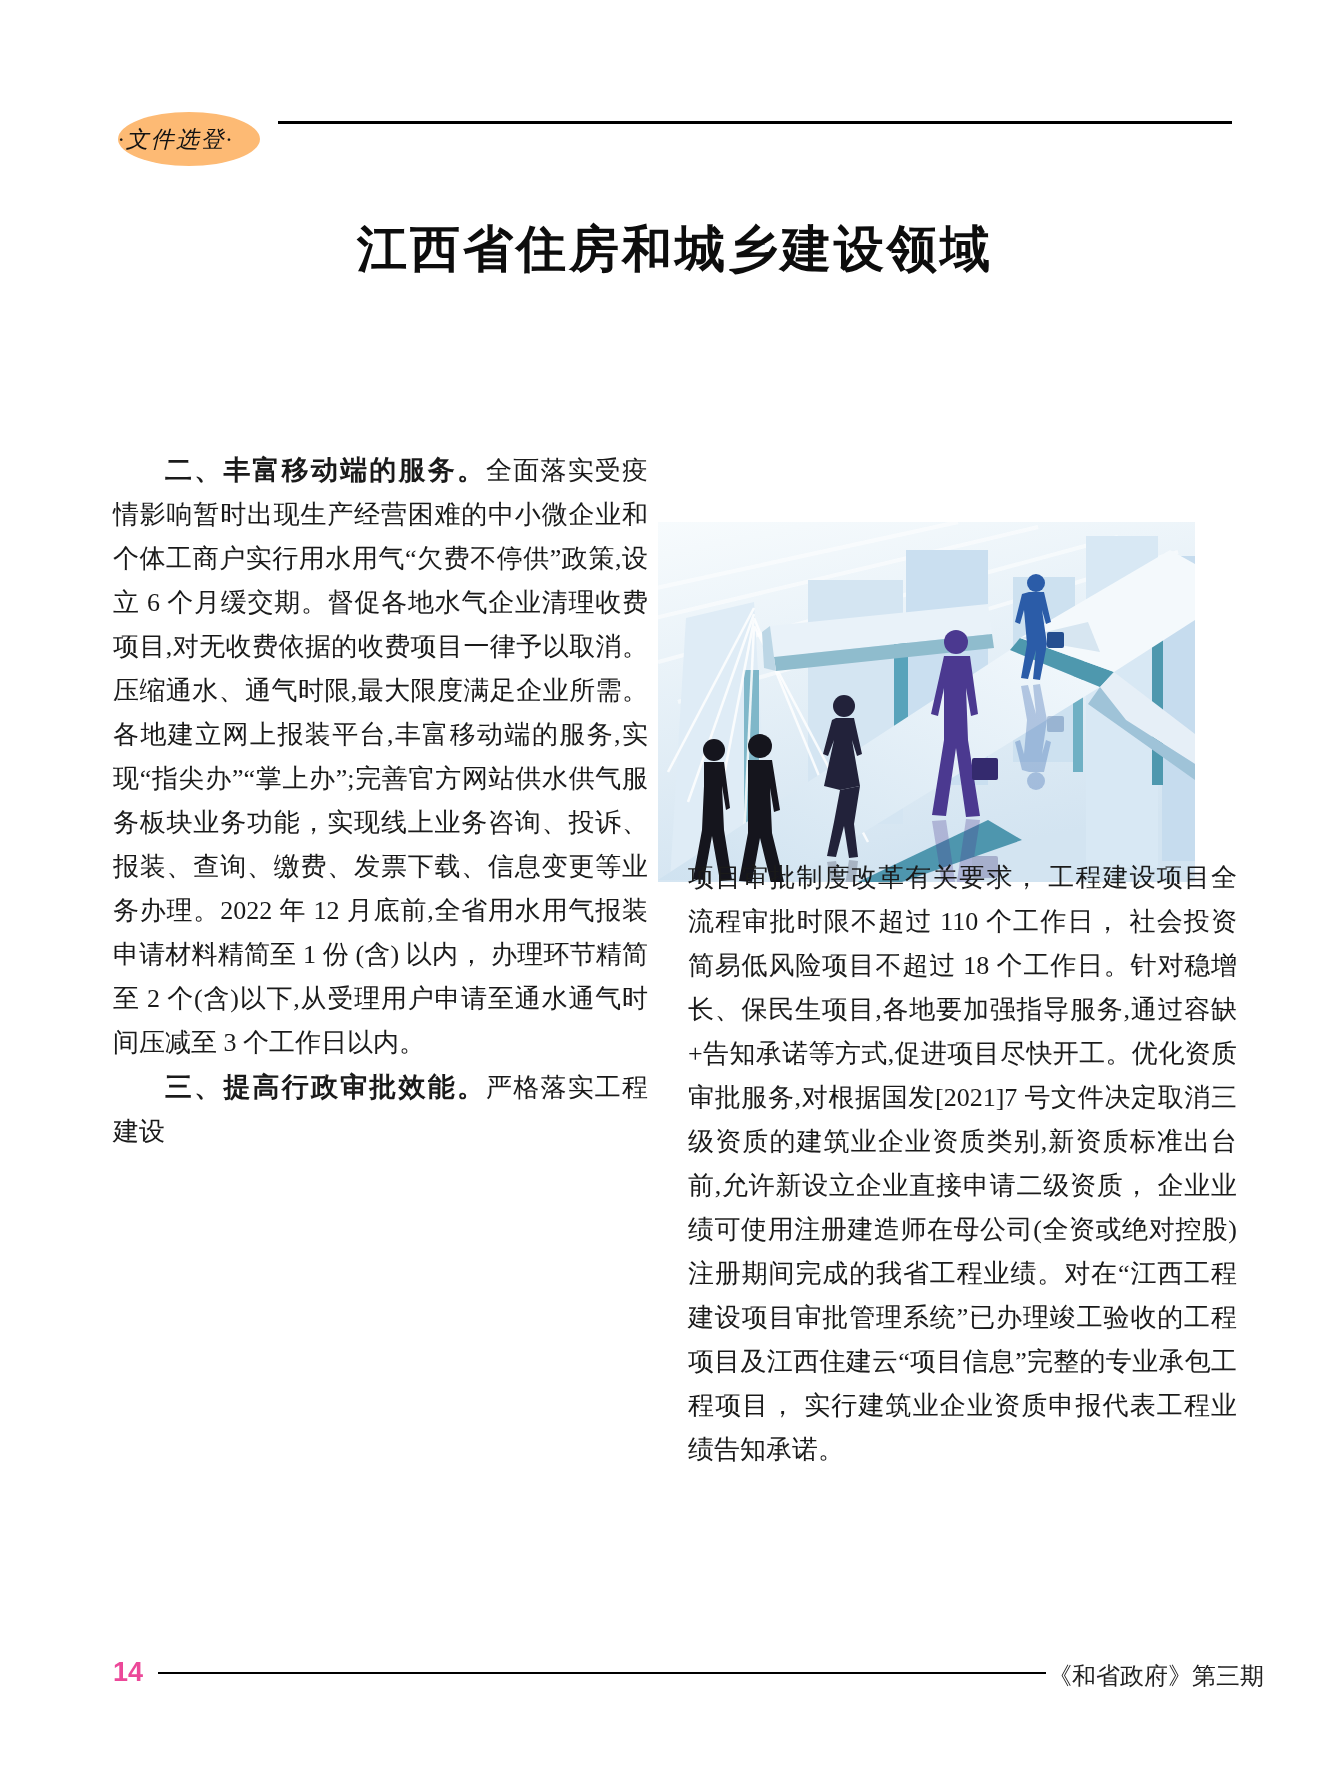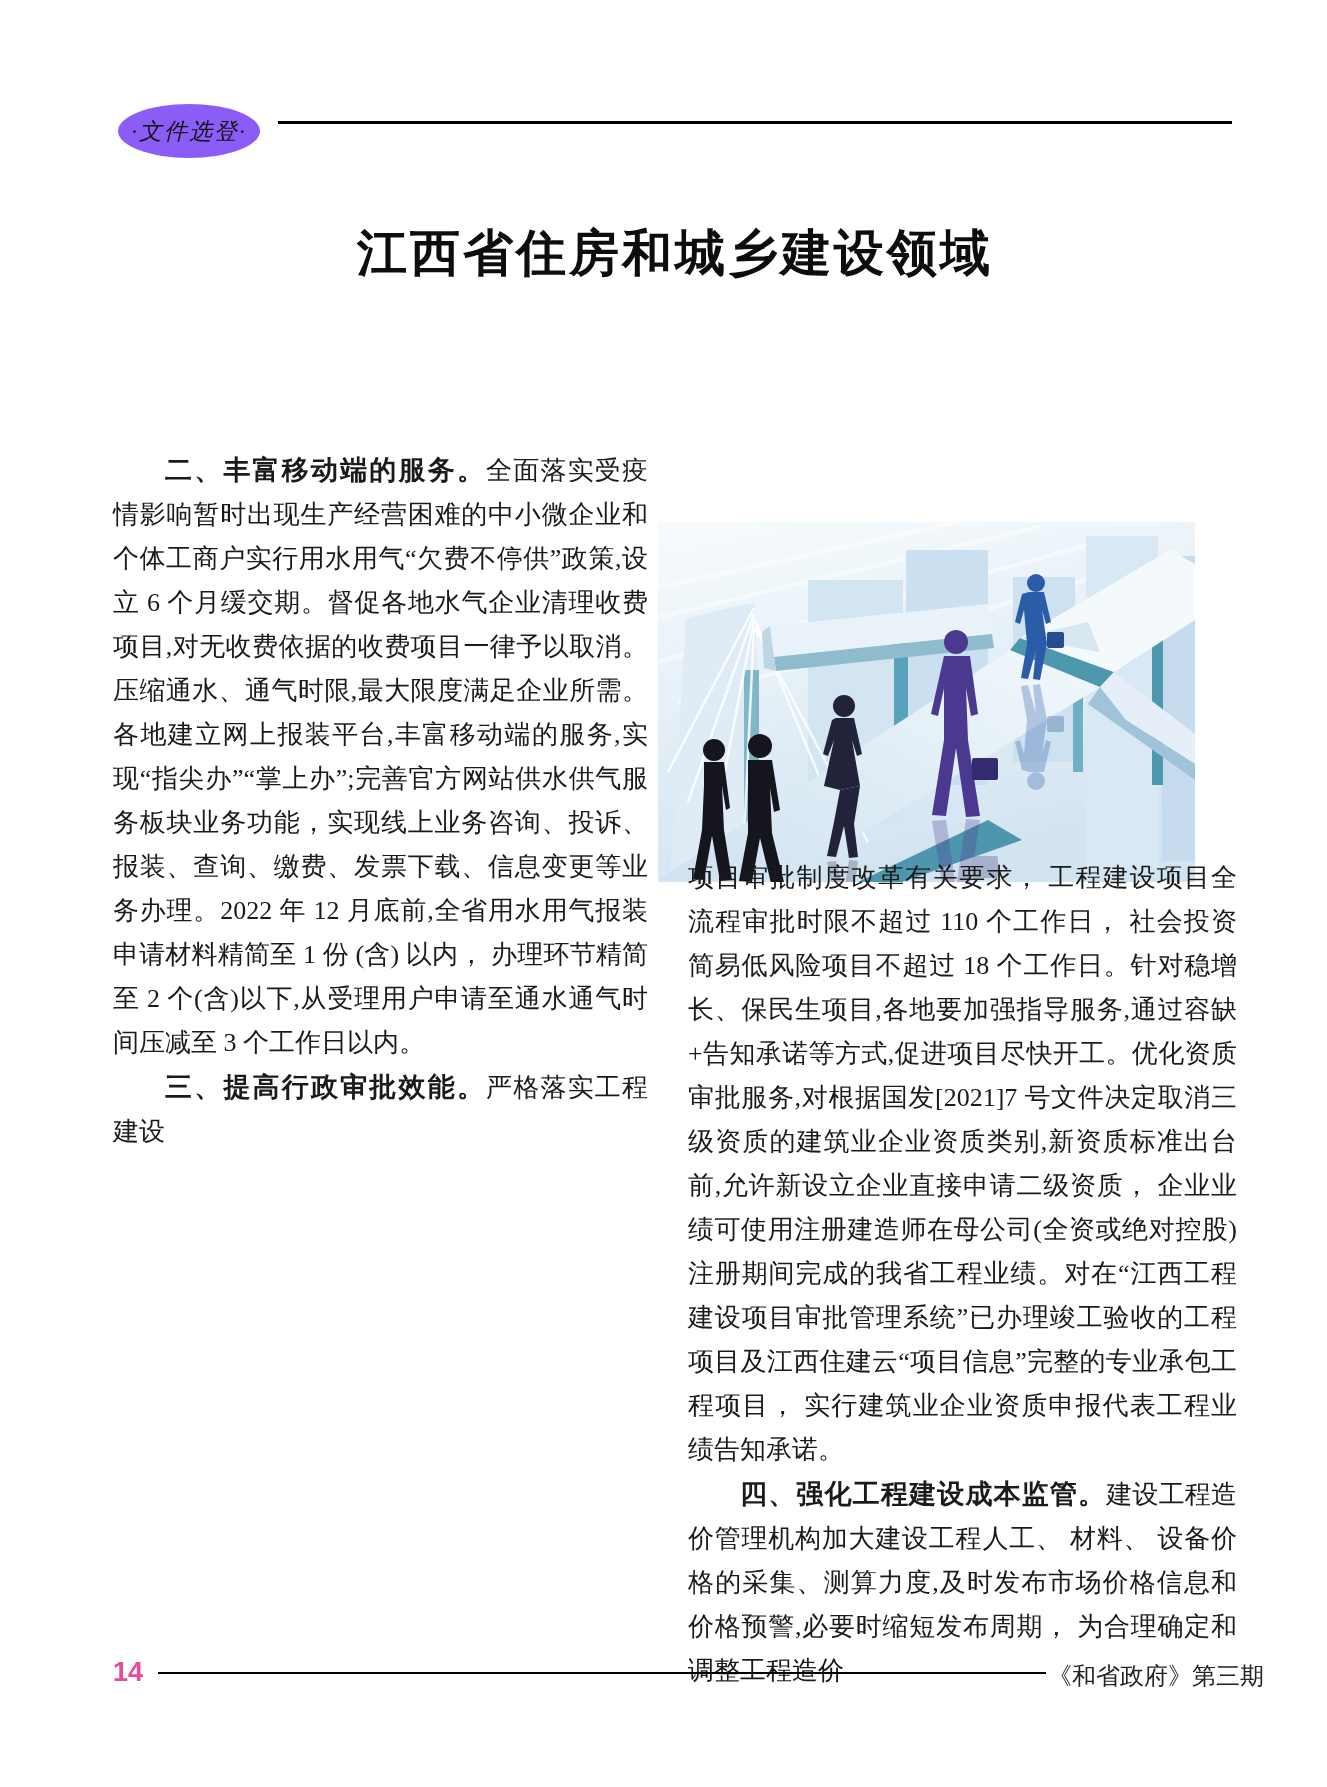--- a/index.html
+++ b/index.html
@@ -11,42 +11,42 @@
     position:relative;
     width:1327px; height:1787px;
     margin:0 auto;
     background:#ffffff;
     color:#111111;
     overflow:hidden;
   }
 
   
   .badge {
-    position:absolute; left:118px; top:104px;
+    position:absolute; left:118px; top:112px;
     width:142px; height:54px;
-    background:#8b5cf6;
+    background:#fdba74;
     border-radius:50%;
-    display:flex; align-items:center; justify-content:center;
+    display:flex; align-items:center; justify-content:flex-start;
   }
   .badge span {
     font-family:"Liberation Serif", serif;
     font-style:italic;
     font-size:23px; letter-spacing:2px; color:#121212;
     white-space:nowrap;
   }
   .header-rule {
     position:absolute; left:278px; top:121px;
     width:954px; height:3px; background:#000;
   }
 
   
   .title {
     position:absolute; left:113px; top:216px; width:1124px;
     text-align:center;
-    font-family:Liberation Serif, serif;
+    font-family:Liberation Mono, monospace;
     font-weight:900;
     font-size:50px; line-height:74px;
     letter-spacing:3px;
     color:#0d0d0d;
   }
 
   
   .col {
     position:absolute;
     font-size:26px; line-height:44px;
@@ -206,20 +206,19 @@
     </svg>
   </div>
 
   <div class="col col-left">
     <p><span class="lead">二、丰富移动端的服务。</span><span>全面落实受疫情影响暂时出现生产经营困难的中小微企业和个体工商户实行用水用气“欠费不停供”政策,设立 6 个月缓交期。督促各地水气企业清理收费项目,对无收费依据的收费项目一律予以取消。压缩通水、通气时限,最大限度满足企业所需。各地建立网上报装平台,丰富移动端的服务,实现“指尖办”“掌上办”;完善官方网站供水供气服务板块业务功能，实现线上业务咨询、投诉、报装、查询、缴费、发票下载、信息变更等业务办理。2022 年 12 月底前,全省用水用气报装申请材料精简至 1 份 (含) 以内， 办理环节精简至 2 个(含)以下,从受理用户申请至通水通气时间压减至 3 个工作日以内。</span></p>
     <p><span class="lead">三、提高行政审批效能。</span><span>严格落实工程建设</span></p>
   </div>
 
   <div class="col col-right">
     <p class="no-indent"><span>项目审批制度改革有关要求， 工程建设项目全流程审批时限不超过 110 个工作日， 社会投资简易低风险项目不超过 18 个工作日。针对稳增长、保民生项目,各地要加强指导服务,通过容缺+告知承诺等方式,促进项目尽快开工。优化资质审批服务,对根据国发[2021]7 号文件决定取消三级资质的建筑业企业资质类别,新资质标准出台前,允许新设立企业直接申请二级资质， 企业业绩可使用注册建造师在母公司(全资或绝对控股)注册期间完成的我省工程业绩。对在“江西工程建设项目审批管理系统”已办理竣工验收的工程项目及江西住建云“项目信息”完整的专业承包工程项目， 实行建筑业企业资质申报代表工程业绩告知承诺。</span></p>
-    <p><span class="lead">四、强化工程建设成本监管。</span><span>建设工程造价管理机构加大建设工程人工、 材料、 设备价格的采集、测算力度,及时发布市场价格信息和价格预警,必要时缩短发布周期， 为合理确定和调整工程造价</span></p>
   </div>
 
   <div class="page-num">14</div>
   <div class="footer-rule"></div>
   <div class="journal">《和省政府》第三期</div>
 
 </div>
 
 </body></html>

